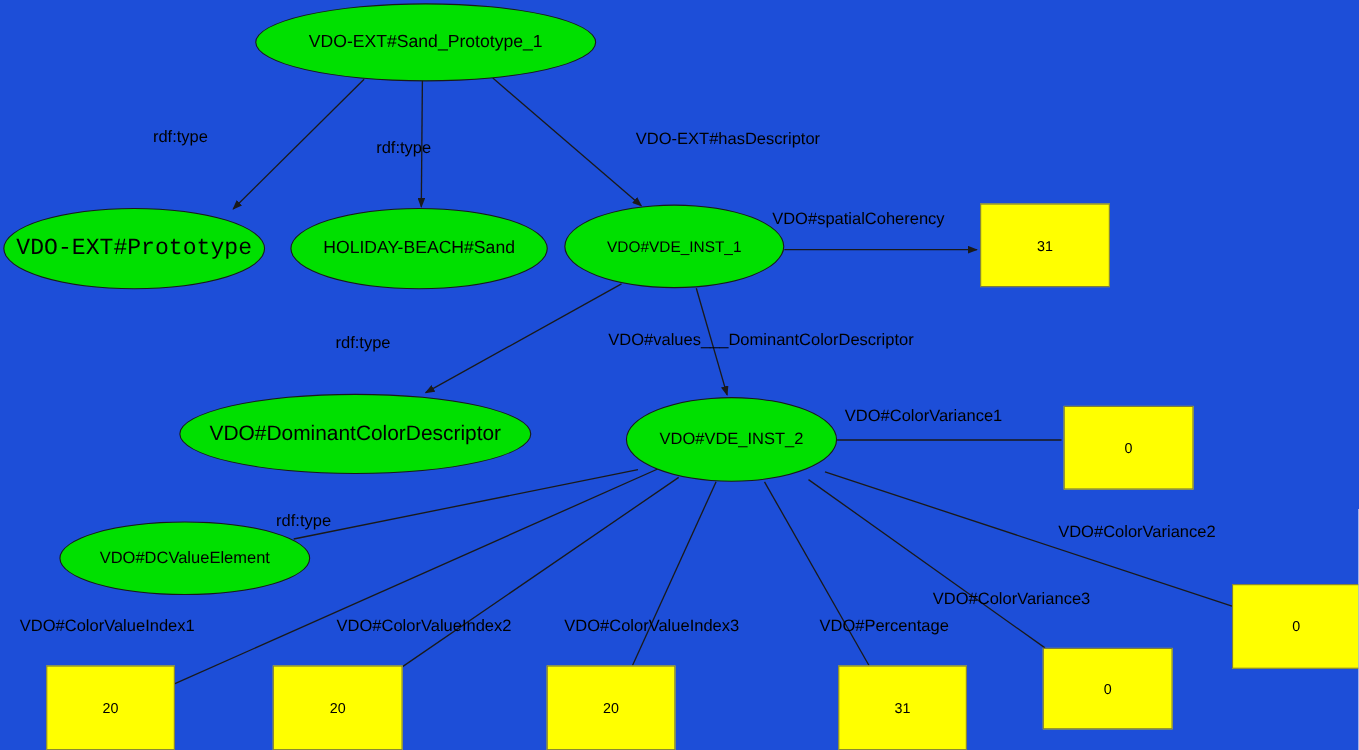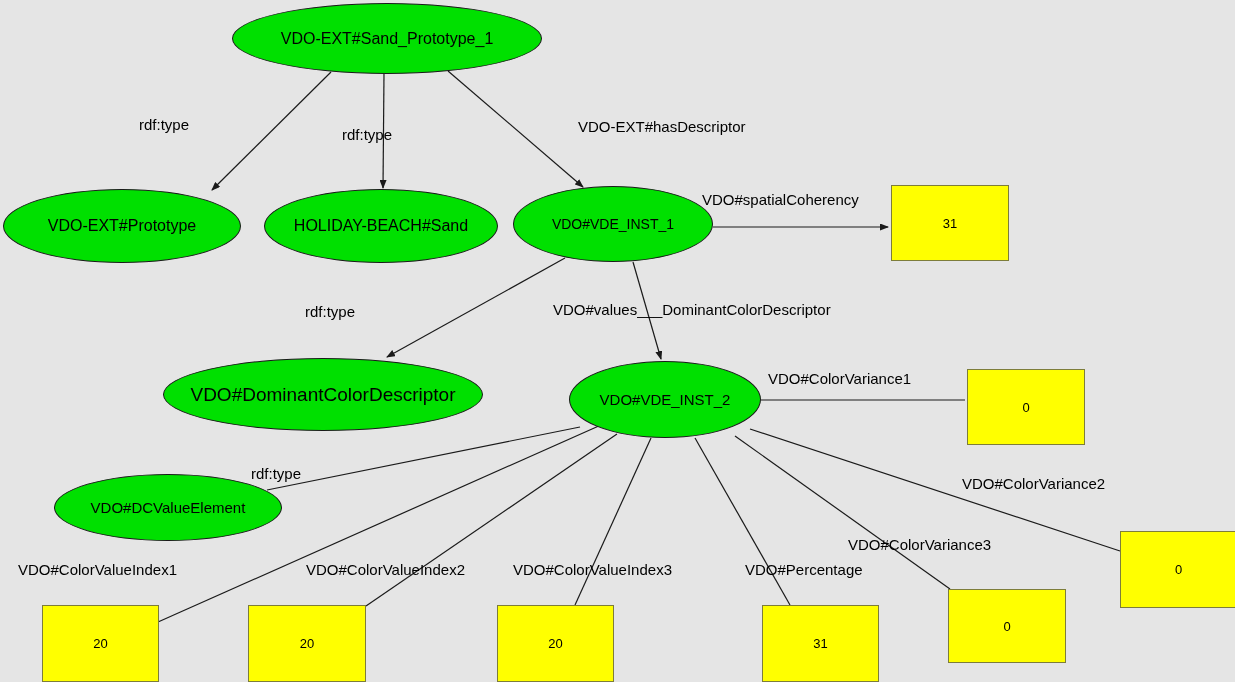--- a/index.html
+++ b/index.html
@@ -8,21 +8,21 @@
     padding: 0;
     background: #ffffff;
   }
   body {
     font-family: "Liberation Sans", sans-serif;
   }
   #canvas {
     position: relative;
     width: 1235px;
     height: 682px;
-    background: #e5e5e5;
+    background: #1d4ed8;
     overflow: hidden;
   }
   #edges {
     position: absolute;
     left: 0;
     top: 0;
     width: 1235px;
     height: 682px;
   }
   .node-ellipse {
@@ -90,21 +90,21 @@
         <line x1="651" y1="438" x2="575" y2="605" stroke="#1a1a1a" stroke-width="1.2"></line>
         <line x1="695" y1="438" x2="790" y2="605" stroke="#1a1a1a" stroke-width="1.2"></line>
       </g>
   </svg>
 
   <div id="nodes-layer">
       <div class="node-ellipse" style="left: 232px; top: 3px; width: 310px; height: 71px; background: rgb(0, 224, 0);">
         <span style="font-size: 16px;">VDO-EXT#Sand_Prototype_1</span>
       </div>
       <div class="node-ellipse" style="left: 3px; top: 189px; width: 238px; height: 74px; background: rgb(0, 224, 0);">
-        <span style="font-size: 16px;">VDO-EXT#Prototype</span>
+        <span style="font-size: 21px; font-family: Liberation Mono, monospace;">VDO-EXT#Prototype</span>
       </div>
       <div class="node-ellipse" style="left: 264px; top: 189px; width: 234px; height: 74px; background: rgb(0, 224, 0);">
         <span style="font-size: 16px;">HOLIDAY-BEACH#Sand</span>
       </div>
       <div class="node-ellipse" style="left: 513px; top: 186px; width: 200px; height: 76px; background: rgb(0, 224, 0);">
         <span style="font-size: 14px;">VDO#VDE_INST_1</span>
       </div>
       <div class="node-ellipse" style="left: 163px; top: 358px; width: 320px; height: 73px; background: rgb(0, 224, 0);">
         <span style="font-size: 19px;">VDO#DominantColorDescriptor</span>
       </div>

